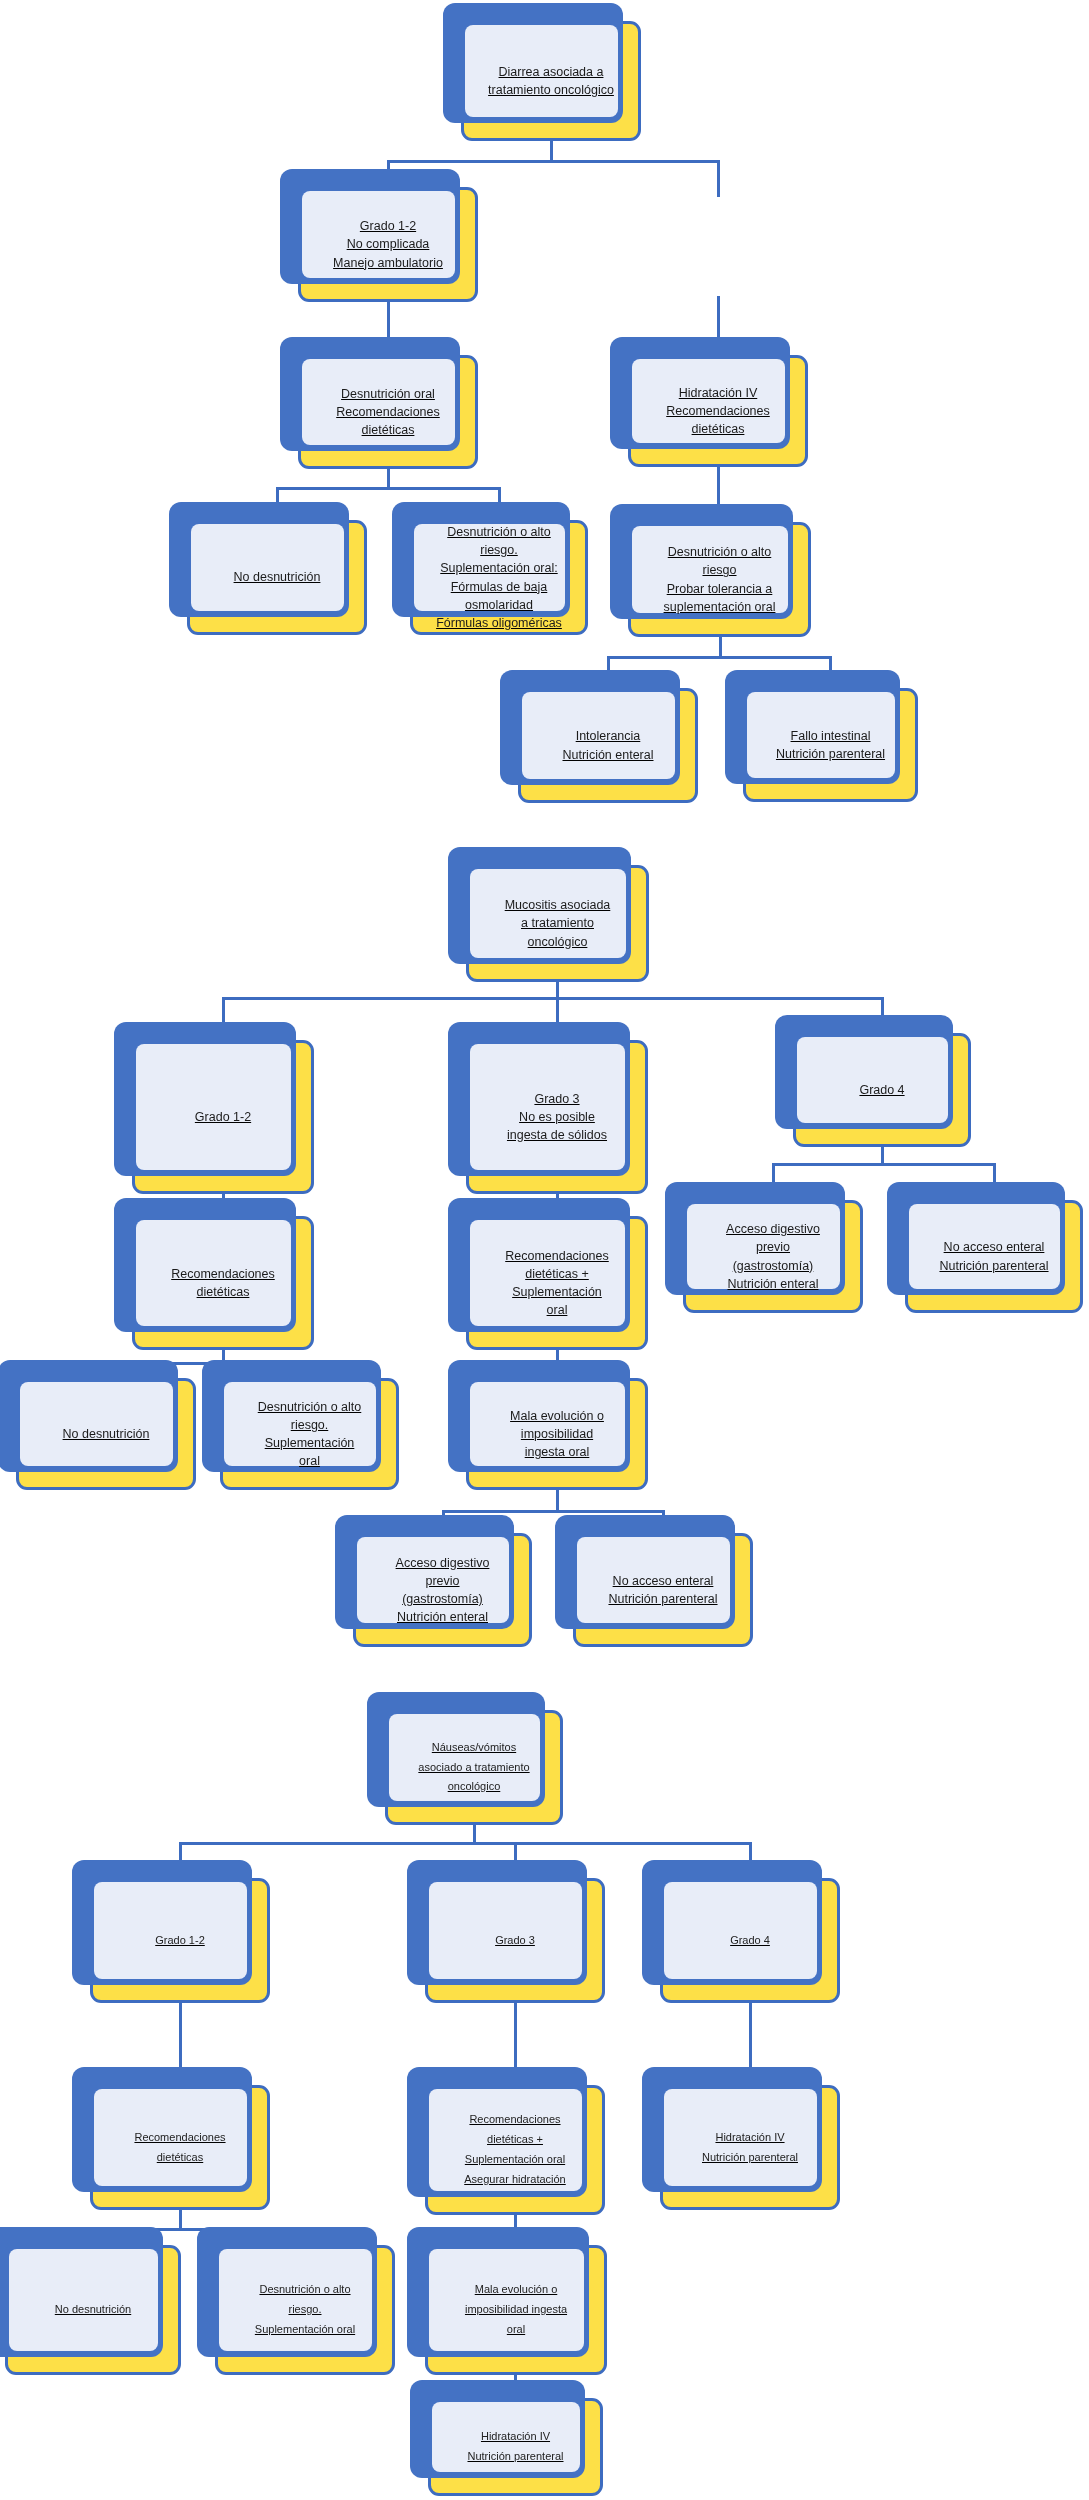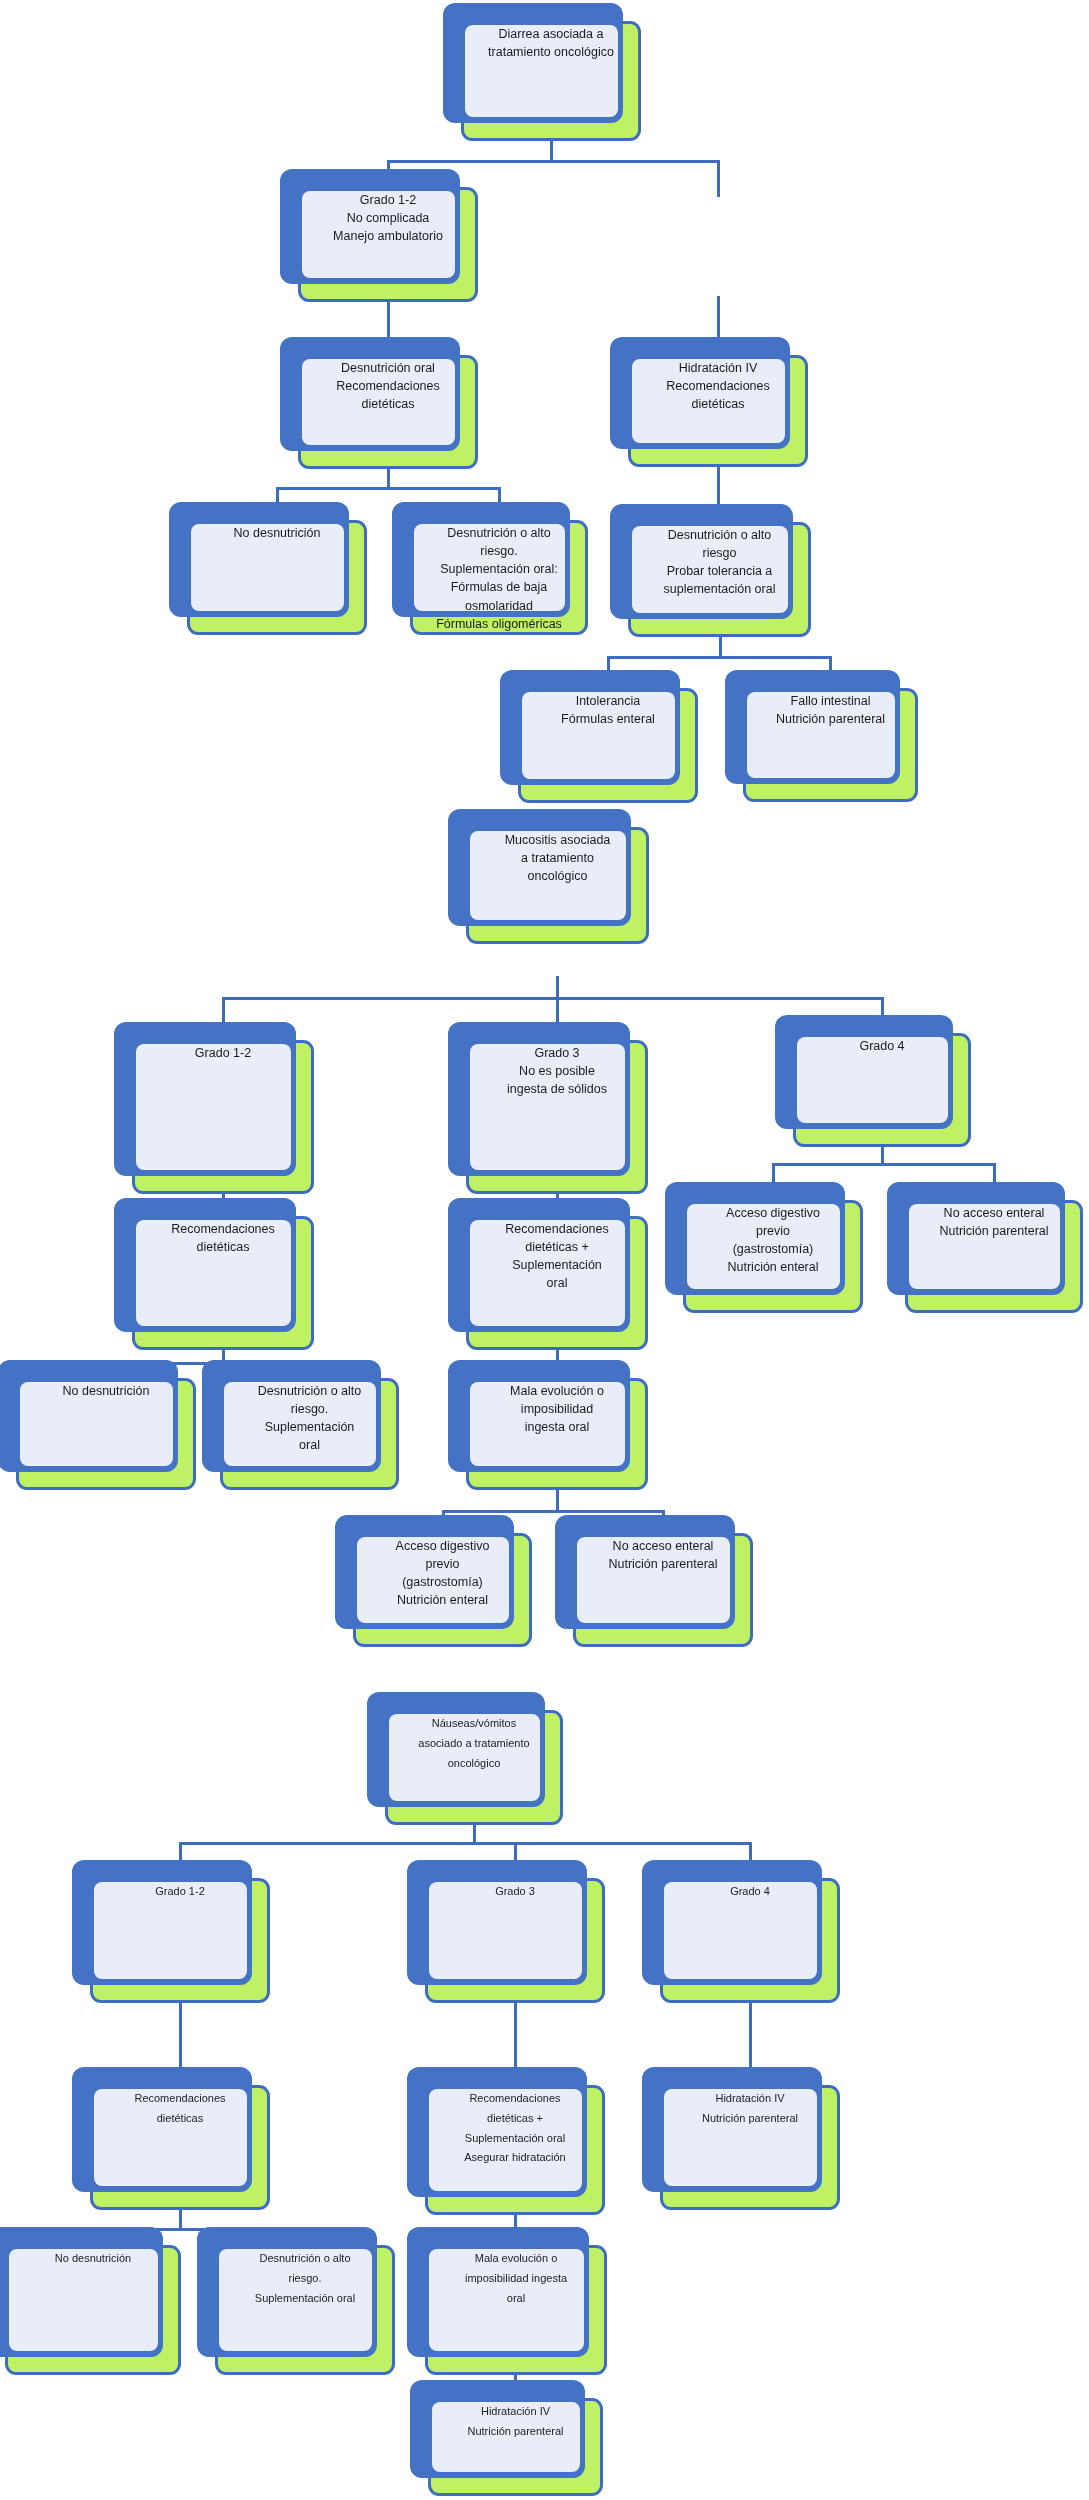--- a/index.html
+++ b/index.html
@@ -12,26 +12,28 @@
     overflow:hidden;
   }
   
   .ch,.cv{position:absolute;background:#3d6cc0;z-index:0;}
   .ch{height:3px;}
   .cv{width:3px;}
   
   .node{
     position:absolute;
     box-sizing:border-box;
-    background:#bef264;
+    background:#fde047;
     border:3px solid #3d6cc0;
     border-radius:11px;
     display:flex;
+    align-items:center;
     justify-content:center;
     z-index:1;
+    text-decoration:underline;
   }
   .node::before{ 
     content:"";
     position:absolute;
     z-index:-1;
     left:-21px;
     top:-21px;
     width:calc(100% + 6px);
     height:calc(100% + 6px);
     background:#4472c4;
@@ -115,21 +117,21 @@
 Fórmulas oligoméricas</span>
     </div>
   <div class="node t1" style="left:628px;top:522px;width:183px;height:115px">
       <span class="lbl">Desnutrición o alto
 riesgo
 Probar tolerancia a
 suplementación oral</span>
     </div>
   <div class="node t1" style="left:518px;top:688px;width:180px;height:115px">
       <span class="lbl">Intolerancia
-Fórmulas enteral</span>
+Nutrición enteral</span>
     </div>
   <div class="node t1" style="left:743px;top:688px;width:175px;height:114px">
       <span class="lbl">Fallo intestinal
 Nutrición parenteral</span>
     </div>
 
   <i class="cv" style="left:555.5px;top:976px;height:24px"></i>
   <i class="ch" style="left:221.5px;top:997px;width:662px"></i>
   <i class="cv" style="left:221.5px;top:997px;height:53px"></i>
   <i class="cv" style="left:555.5px;top:997px;height:53px"></i>
@@ -143,21 +145,21 @@
   <i class="cv" style="left:221.5px;top:1344px;height:21px"></i>
   <i class="ch" style="left:104.5px;top:1362px;width:207px"></i>
   <i class="cv" style="left:104.5px;top:1362px;height:26px"></i>
   <i class="cv" style="left:308.5px;top:1362px;height:26px"></i>
   <i class="cv" style="left:555.5px;top:1344px;height:44px"></i>
   <i class="cv" style="left:555.5px;top:1484px;height:29px"></i>
   <i class="ch" style="left:441.5px;top:1510px;width:223px"></i>
   <i class="cv" style="left:441.5px;top:1510px;height:33px"></i>
   <i class="cv" style="left:661.5px;top:1510px;height:33px"></i>
 
-  <div class="node t2" style="left:466px;top:827px;width:183px;height:117px">
+  <div class="node t2" style="left:466px;top:865px;width:183px;height:117px">
       <span class="lbl">Mucositis asociada
 a tratamiento
 oncológico</span>
     </div>
   <div class="node t2" style="left:132px;top:1040px;width:182px;height:154px">
       <span class="lbl">Grado 1-2</span>
     </div>
   <div class="node t2" style="left:466px;top:1040px;width:182px;height:154px">
       <span class="lbl">Grado 3
 No es posible

